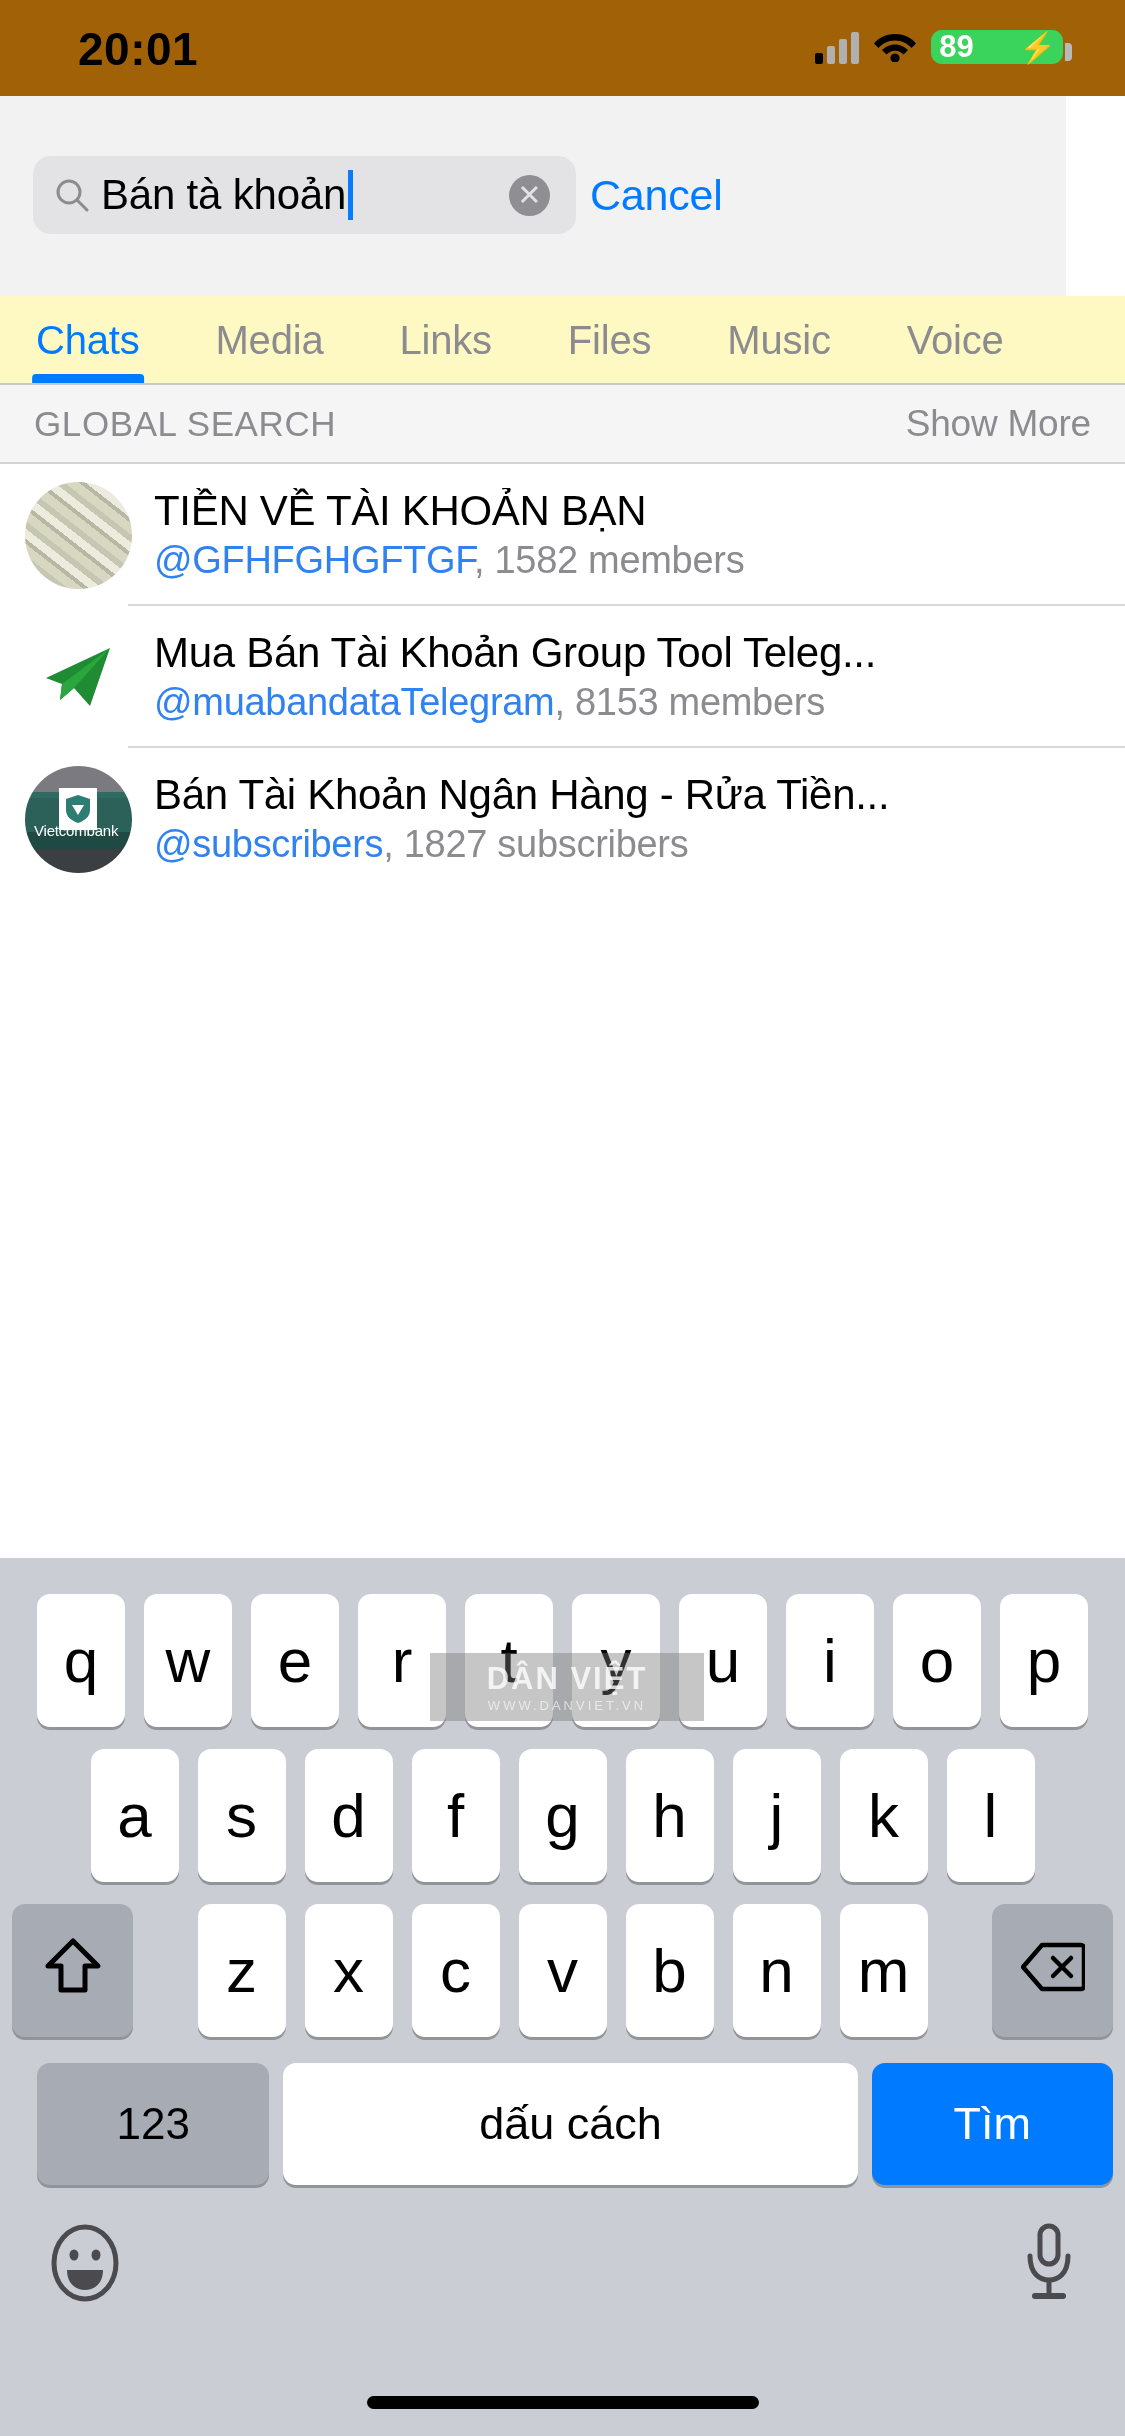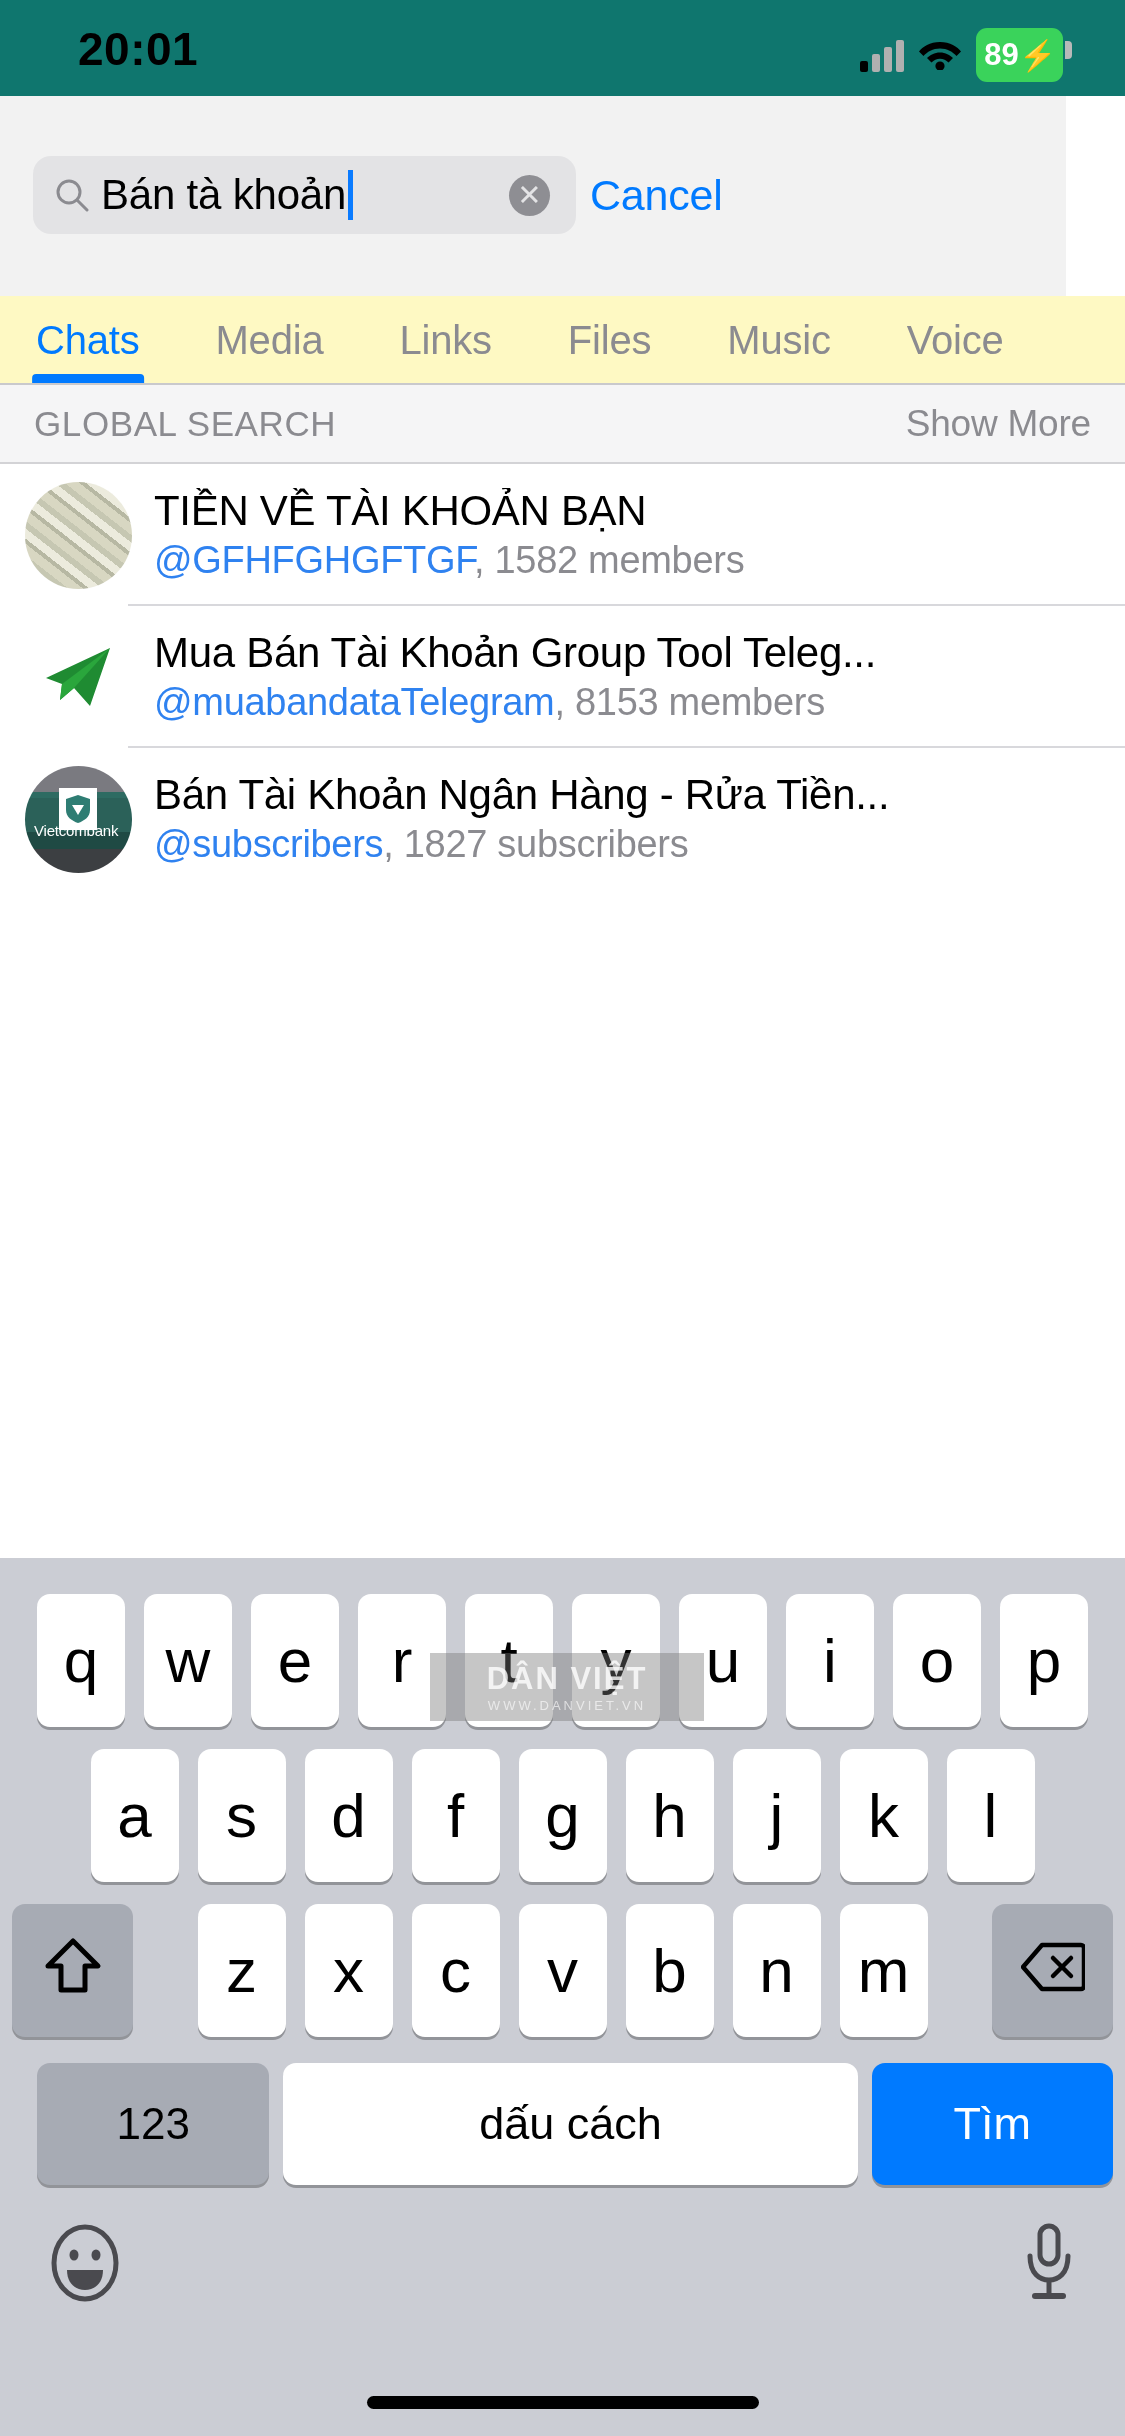--- a/index.html
+++ b/index.html
@@ -12,43 +12,43 @@
   #screen {
     position: relative;
     width: 1125px; height: 2436px;
     background: #ffffff;
   }
 
   
   #status-bar {
     position: absolute; top: 0; left: 0;
     width: 1125px; height: 96px;
-    background: #0f766e;
+    background: #a16207;
   }
   #status-time {
     position: absolute; left: 78px; top: 22px;
     font-size: 46px; font-weight: bold; color: #000;
     letter-spacing: 0.5px;
   }
   #status-right {
     position: absolute; right: 62px; top: 28px;
     display: flex; align-items: center; gap: 14px;
   }
   .signal-bars { display: flex; align-items: flex-end; gap: 4px; height: 34px; }
   .signal-bars i { display:block; width: 8px; background: #000; border-radius: 2px; }
   .signal-bars i:nth-child(1){ height: 11px; background:#000; }
   .signal-bars i:nth-child(2){ height: 18px; background:#b0b0b0; }
   .signal-bars i:nth-child(3){ height: 25px; background:#b0b0b0; }
   .signal-bars i:nth-child(4){ height: 32px; background:#b0b0b0; }
   .battery-pill {
     display: flex; align-items: center; justify-content: center;
-    min-width: 82px; height: 54px;
+    min-width: 82px; height: 34px;
     background: #3ad35b; border-radius: 11px;
     color: #fff; font-size: 31px; font-weight: bold;
-    padding: 0 6px 0 8px; position: relative;
+    padding: 0 6px 0 8px; position: relative; gap: 45px;
   }
   .battery-pill .bolt { font-size: 30px; margin-left: 1px; }
   .battery-cap {
     position: absolute; right: -9px; top: 13px;
     width: 7px; height: 18px; background: #b9b9b9;
     border-radius: 0 4px 4px 0;
   }
 
   
   #search-header {

